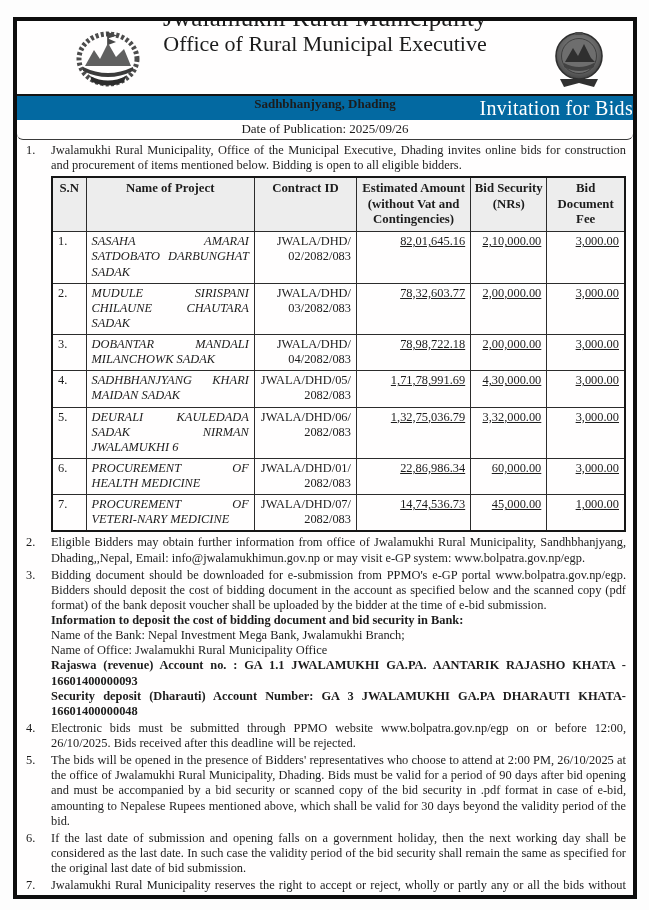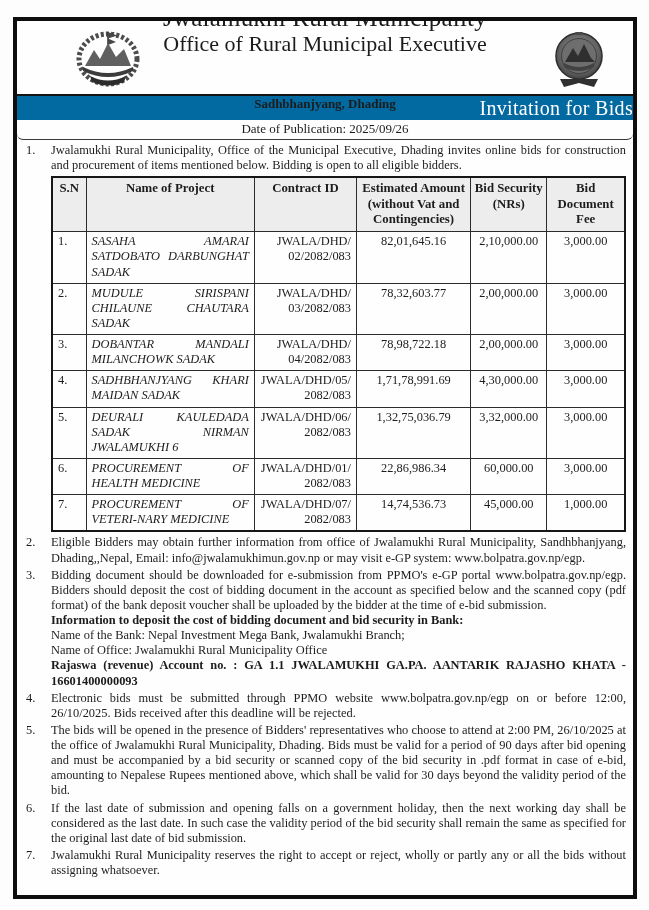--- a/index.html
+++ b/index.html
@@ -95,21 +95,21 @@
   }
   .col-sn { width: 34px; }
   .col-name { width: 168px; }
   .col-contract { width: 102px; }
   .col-amount { width: 114px; }
   .col-security { width: 76px; }
   .col-fee { width: 78px; }
   td.cell-sn { text-align: left; padding-left: 5px; }
   td.cell-name { font-style: italic; text-align: justify; }
   td.cell-contract { text-align: right; white-space: pre-line; }
-  td.cell-amount, td.cell-security, td.cell-fee { text-align: center; }
+  td.cell-amount, td.cell-security, td.cell-fee { text-align: right; text-decoration: underline; }
 </style>
 </head>
 <body>
 
 <div class="doc">
 
   <div class="masthead">
     <span class="logo-left">
       <svg width="66" height="60" viewBox="0 0 66 60">
         <ellipse cx="33" cy="31" rx="29" ry="25" fill="none" stroke="#4c4c4c" stroke-width="5" stroke-dasharray="3 2.2"></ellipse>
@@ -244,20 +244,21 @@
     </div>
 
     <div class="item">
       <span class="item-num">3.</span>
       <span class="item-body">
         <span>Bidding document should be downloaded for e-submission from PPMO's e-GP portal www.bolpatra.gov.np/egp. Bidders should deposit the cost of bidding document in the account as specified below and the scanned copy (pdf format) of the bank deposit voucher shall be uploaded by the bidder at the time of e-bid submission.</span>
         <div class="bank-line bold">Information to deposit the cost of bidding document and bid security in Bank:</div>
         <div class="bank-line">Name of the Bank: Nepal Investment Mega Bank, Jwalamukhi Branch;</div>
         <div class="bank-line">Name of Office: Jwalamukhi Rural Municipality Office</div>
         <div class="bank-line bold">Rajaswa (revenue) Account no. : GA 1.1 JWALAMUKHI GA.PA. AANTARIK RAJASHO KHATA - 16601400000093</div>
+        <div class="bank-line bold">Security deposit (Dharauti) Account Number: GA 3 JWALAMUKHI GA.PA DHARAUTI KHATA-16601400000048</div>
       </span>
     </div>
 
     <div class="item">
       <span class="item-num">4.</span>
       <span class="item-body">Electronic bids must be submitted through PPMO website www.bolpatra.gov.np/egp on or before 12:00, 26/10/2025. Bids received after this deadline will be rejected.</span>
     </div>
 
     <div class="item">
       <span class="item-num">5.</span>

